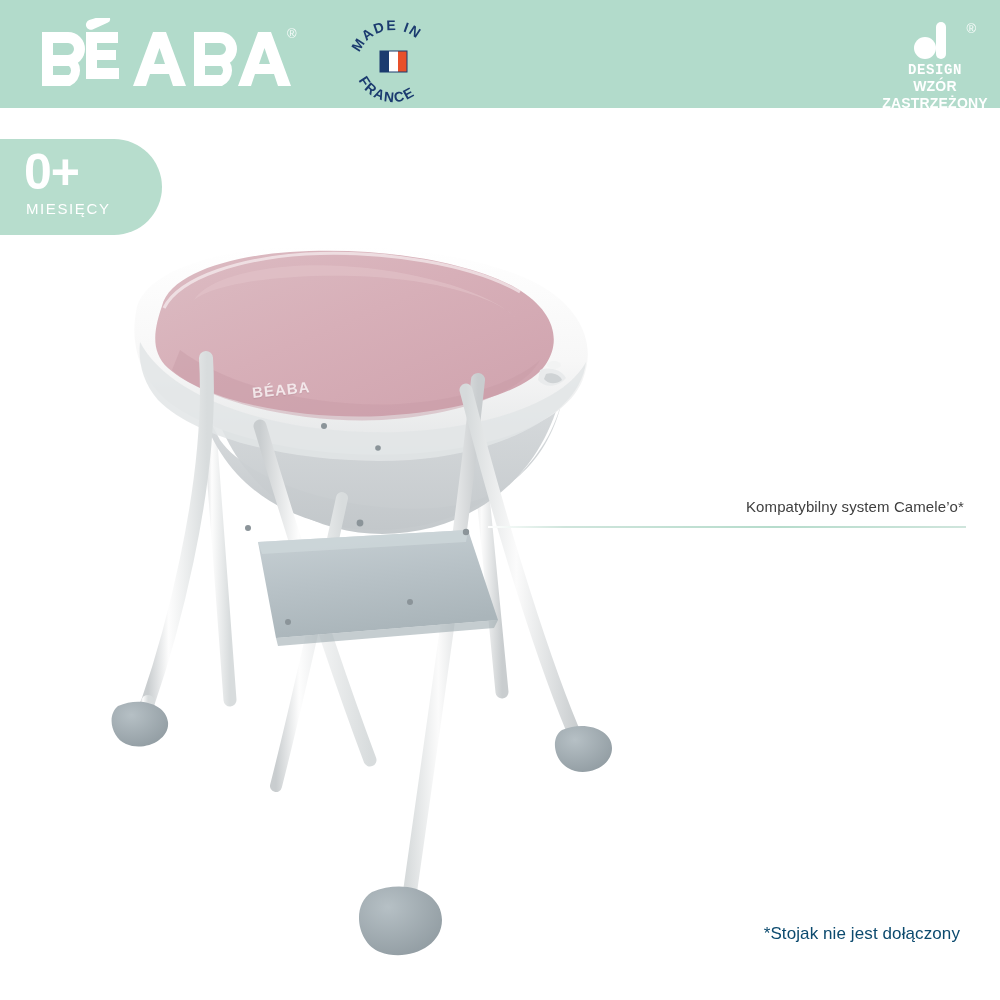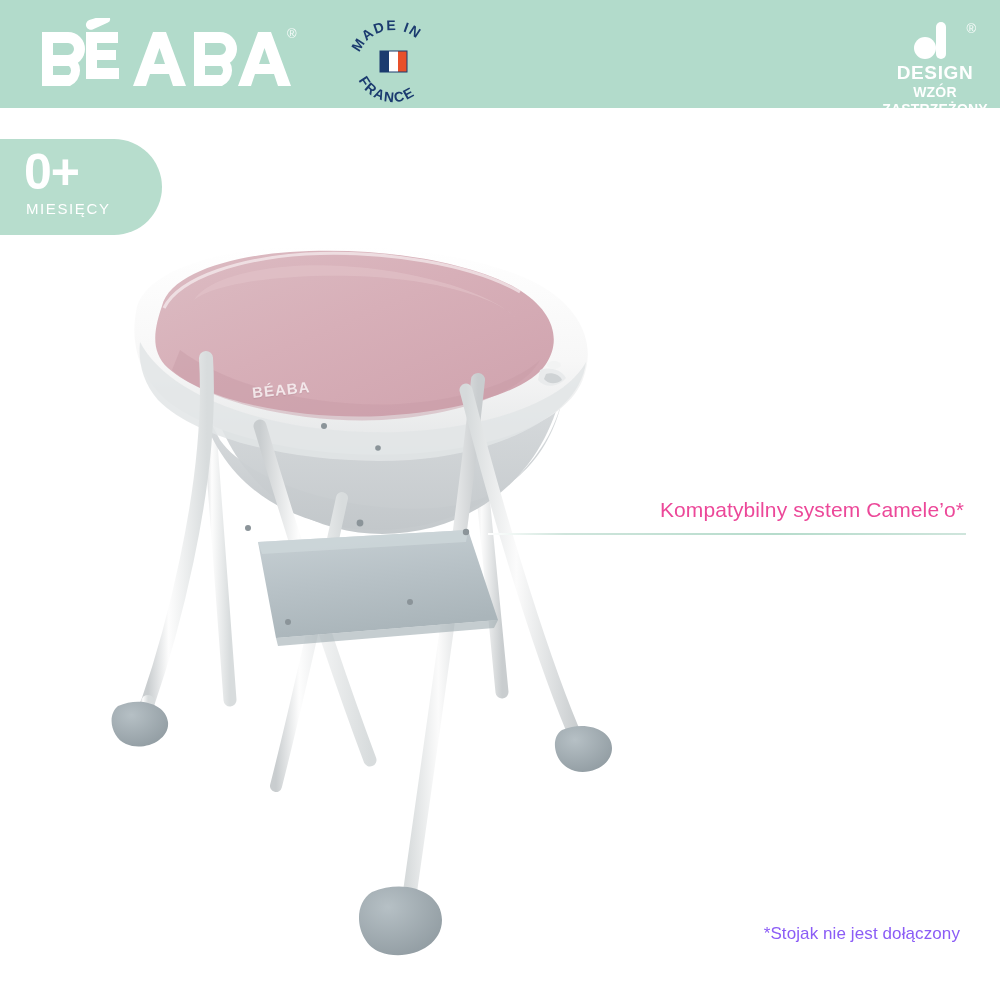--- a/index.html
+++ b/index.html
@@ -64,24 +64,25 @@
   }
   .design-badge .d-mark svg { display: block; margin: 0 auto; }
   .design-badge .reg-sup {
     position: absolute;
     right: 14px; top: 2px;
     font-size: 13px;
     line-height: 1;
     opacity: .95;
   }
   .design-badge .d-line1 {
-    font-size: 19px;
+    font-size: 14px;
     font-weight: bold;
     letter-spacing: .6px;
     line-height: 1.15;
+    font-family: Liberation Mono, monospace;
   }
   .design-badge .d-line2 {
     font-size: 14px;
     font-weight: bold;
     letter-spacing: .2px;
     line-height: 1.2;
   }
 
   
   .age-pill {
@@ -131,42 +132,42 @@
     text-shadow: 0 1px 1px rgba(150,110,120,.35);
   }
 
   
   .callout {
     position: absolute;
     left: 488px; top: 498px;
     width: 480px;
   }
   .callout-text {
-    font-size: 21px;
-    color: #ec4899;
+    font-size: 15px;
+    color: #404040;
     text-align: right;
     letter-spacing: .1px;
     padding-right: 4px;
     white-space: nowrap;
   }
   .callout-rule {
     margin-top: 11px;
     height: 2px;
     width: 478px;
     background: linear-gradient(to right, #ffffff 0%, #cfe5dc 16%, #b6dccc 60%, #cfe5dc 100%);
   }
 
   
   .footnote {
     position: absolute;
     left: 600px; top: 924px;
     width: 360px;
     text-align: right;
     font-size: 17px;
-    color: #8b5cf6;
+    color: #0c4a6e;
     letter-spacing: .1px;
   }
 </style>
 </head>
 <body>
 
 <div id="page">
 
   <div class="header-banner">
 

